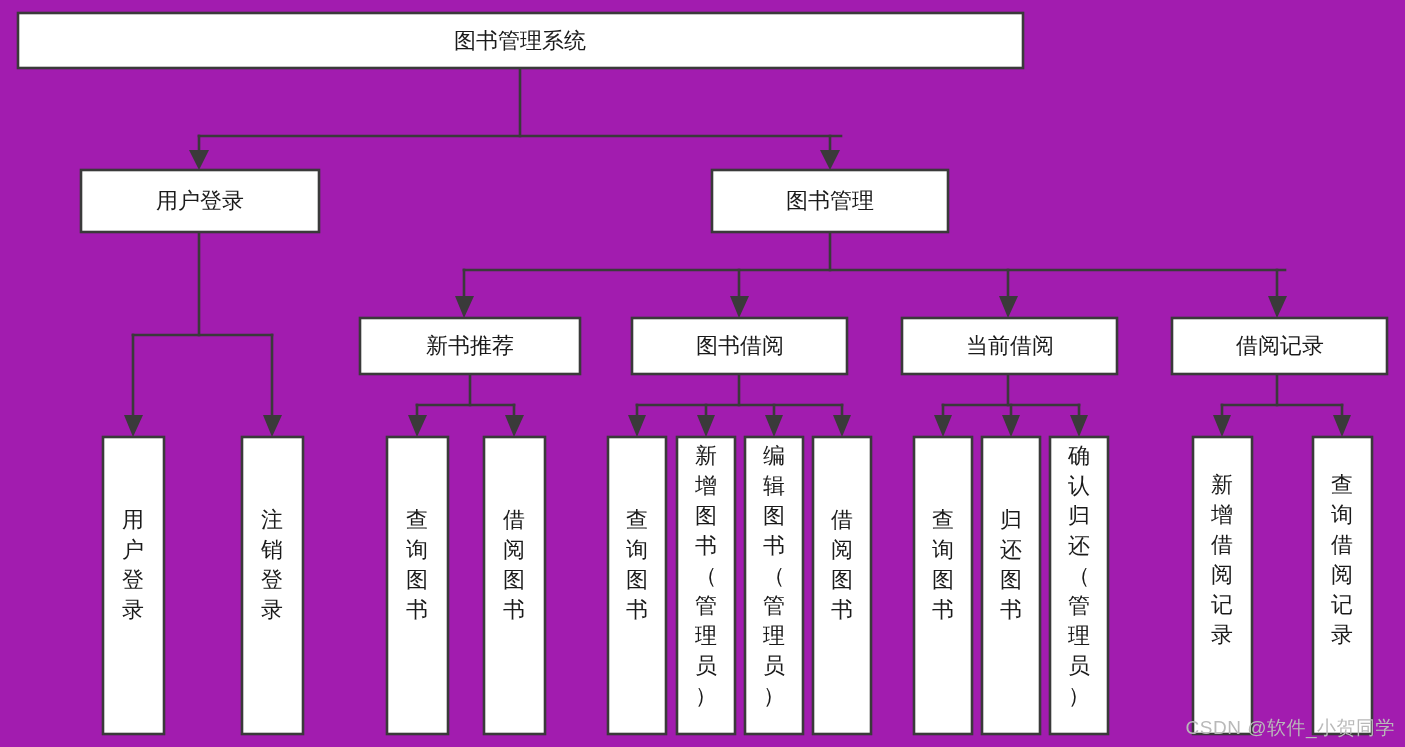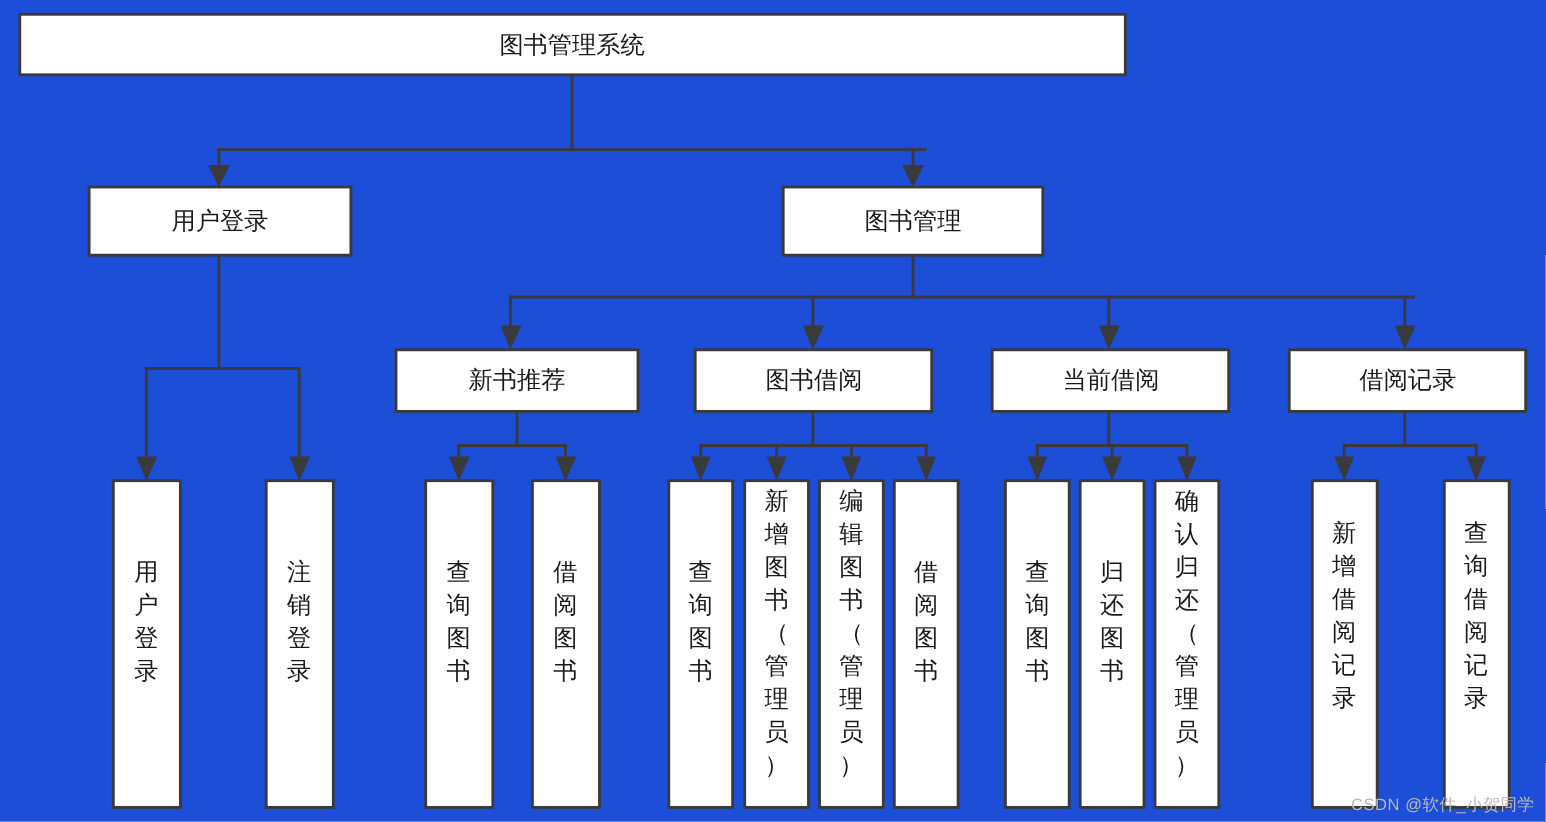--- a/index.html
+++ b/index.html
@@ -11,21 +11,21 @@
     width: 1405px;
     height: 747px;
     font-family: "Liberation Sans", "DejaVu Sans", sans-serif;
     overflow: hidden;
     position: relative;
   }
   #diagram-root {
     position: relative;
     width: 1405px;
     height: 747px;
-    background: #1d4ed8;
+    background: #a21caf;
   }
   svg.diagram-canvas {
     position: absolute;
     top: 0;
     left: 0;
     width: 1405px;
     height: 747px;
   }
   .node-box {
     fill: #ffffff;
@@ -53,21 +53,21 @@
     font-family: "Liberation Sans", "DejaVu Sans", sans-serif;
     font-size: 22px;
     fill: #1a1a1a;
     text-anchor: middle;
   }
   .watermark-text {
     position: absolute;
     right: 10px;
     bottom: 6px;
     font-family: "Liberation Sans", "DejaVu Sans", sans-serif;
-    font-size: 15px;
+    font-size: 19px;
     color: #b9b9b9;
     white-space: nowrap;
     letter-spacing: 0.5px;
     text-align: center;
   }
 </style>
 </head>
 <body>
 
 <div id="diagram-root">

